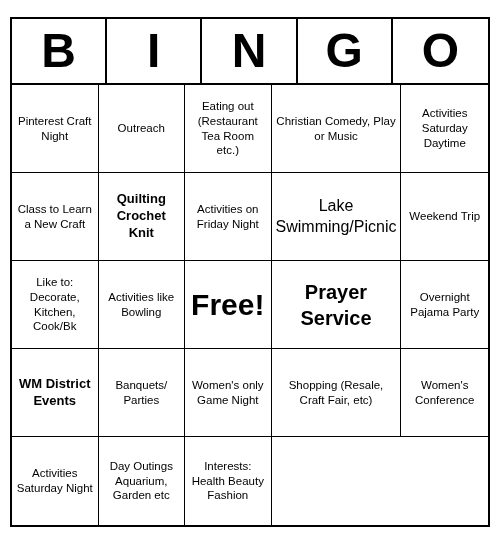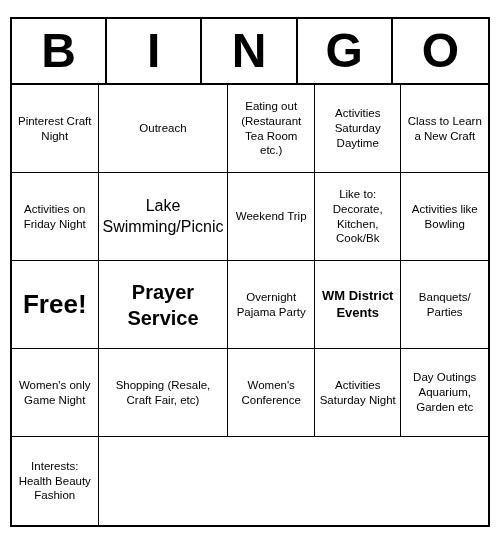--- a/index.html
+++ b/index.html
@@ -49,21 +49,21 @@
       justify-content: center;
       line-height: 1.3;
     }
     .bingo-cell:nth-child(5n) {
       border-right: none;
     }
     .bingo-cell:nth-child(n+21) {
       border-bottom: none;
     }
     .free-cell {
-      font-size: 26px;
+      font-size: 30px;
       font-weight: bold;
     }
     .large-text {
       font-size: 20px;
       font-weight: bold;
     }
     .medium-bold {
       font-size: 13px;
       font-weight: bold;
     }
@@ -76,22 +76,24 @@
   <div class="bingo-letter">B</div>
       <div class="bingo-letter">I</div>
       <div class="bingo-letter">N</div>
       <div class="bingo-letter">G</div>
       <div class="bingo-letter">O</div>
     </div>
   <div class="bingo-grid">
   <div class="bingo-cell">Pinterest Craft Night</div>
       <div class="bingo-cell">Outreach</div>
       <div class="bingo-cell">Eating out (Restaurant Tea Room etc.)</div>
+      <div class="bingo-cell">Christian Comedy, Play or Music</div>
       <div class="bingo-cell">Activities Saturday Daytime</div>
       <div class="bingo-cell">Class to Learn a New Craft</div>
+      <div class="bingo-cell medium-bold">Quilting Crochet Knit</div>
       <div class="bingo-cell">Activities on Friday Night</div>
       <div class="bingo-cell" style="font-size: 16px;">Lake Swimming/Picnic</div>
       <div class="bingo-cell">Weekend Trip</div>
       <div class="bingo-cell">Like to: Decorate, Kitchen, Cook/Bk</div>
       <div class="bingo-cell">Activities like Bowling</div>
       <div class="bingo-cell free-cell">Free!</div>
       <div class="bingo-cell large-text">Prayer Service</div>
       <div class="bingo-cell">Overnight Pajama Party</div>
       <div class="bingo-cell medium-bold">WM District Events</div>
       <div class="bingo-cell">Banquets/ Parties</div>

